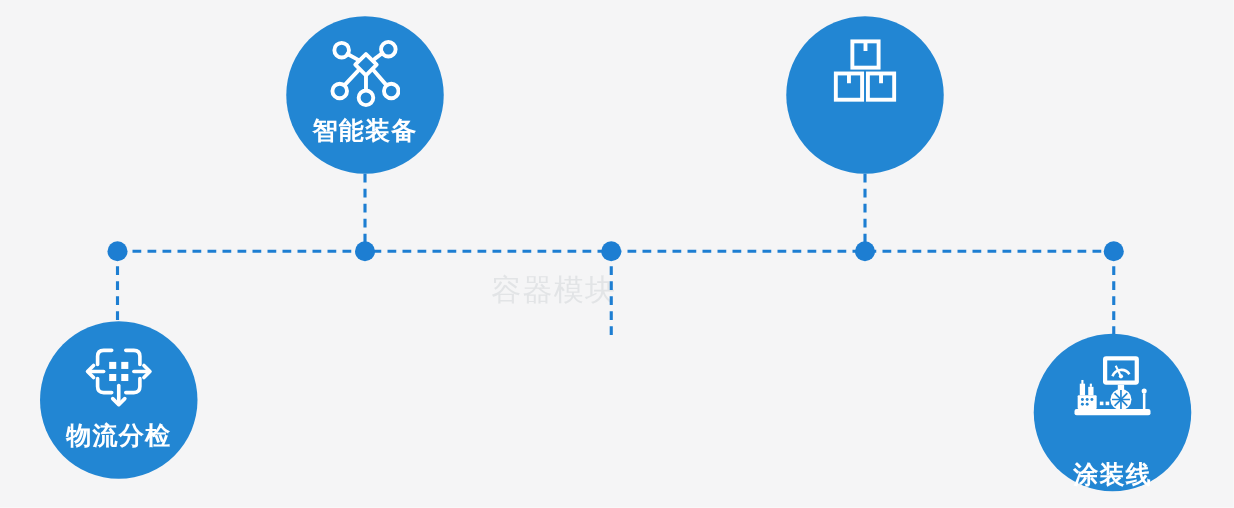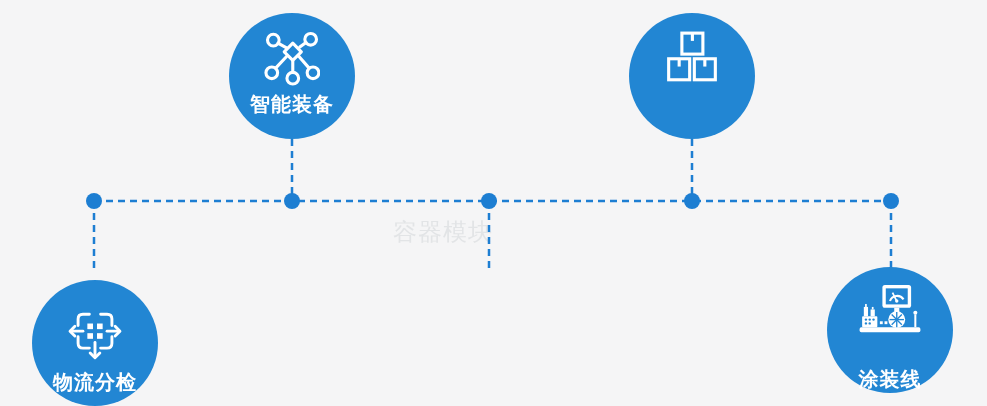--- a/index.html
+++ b/index.html
@@ -46,21 +46,21 @@
     display:flex;align-items:center;justify-content:center;
   }
   .node .label{
     margin-top:3px;
     color:var(--label-color);
     font-size:20px;font-weight:bold;letter-spacing:1px;
     white-space:nowrap;
   }
   #node-smart-equipment{left:229px;top:13px;}
   #node-warehouse{left:629px;top:13px;}
-  #node-logistics-sorting{left:32px;top:280px;justify-content:center;}
+  #node-logistics-sorting{left:32px;top:257px;}
   #node-production-line{left:426px;top:267px;}
   #node-painting-line{left:827px;top:267px;justify-content:space-between;}
 </style>
 </head>
 <body>
 
 <div class="stage">
 
   <div class="watermark">容器模块</div>
 

